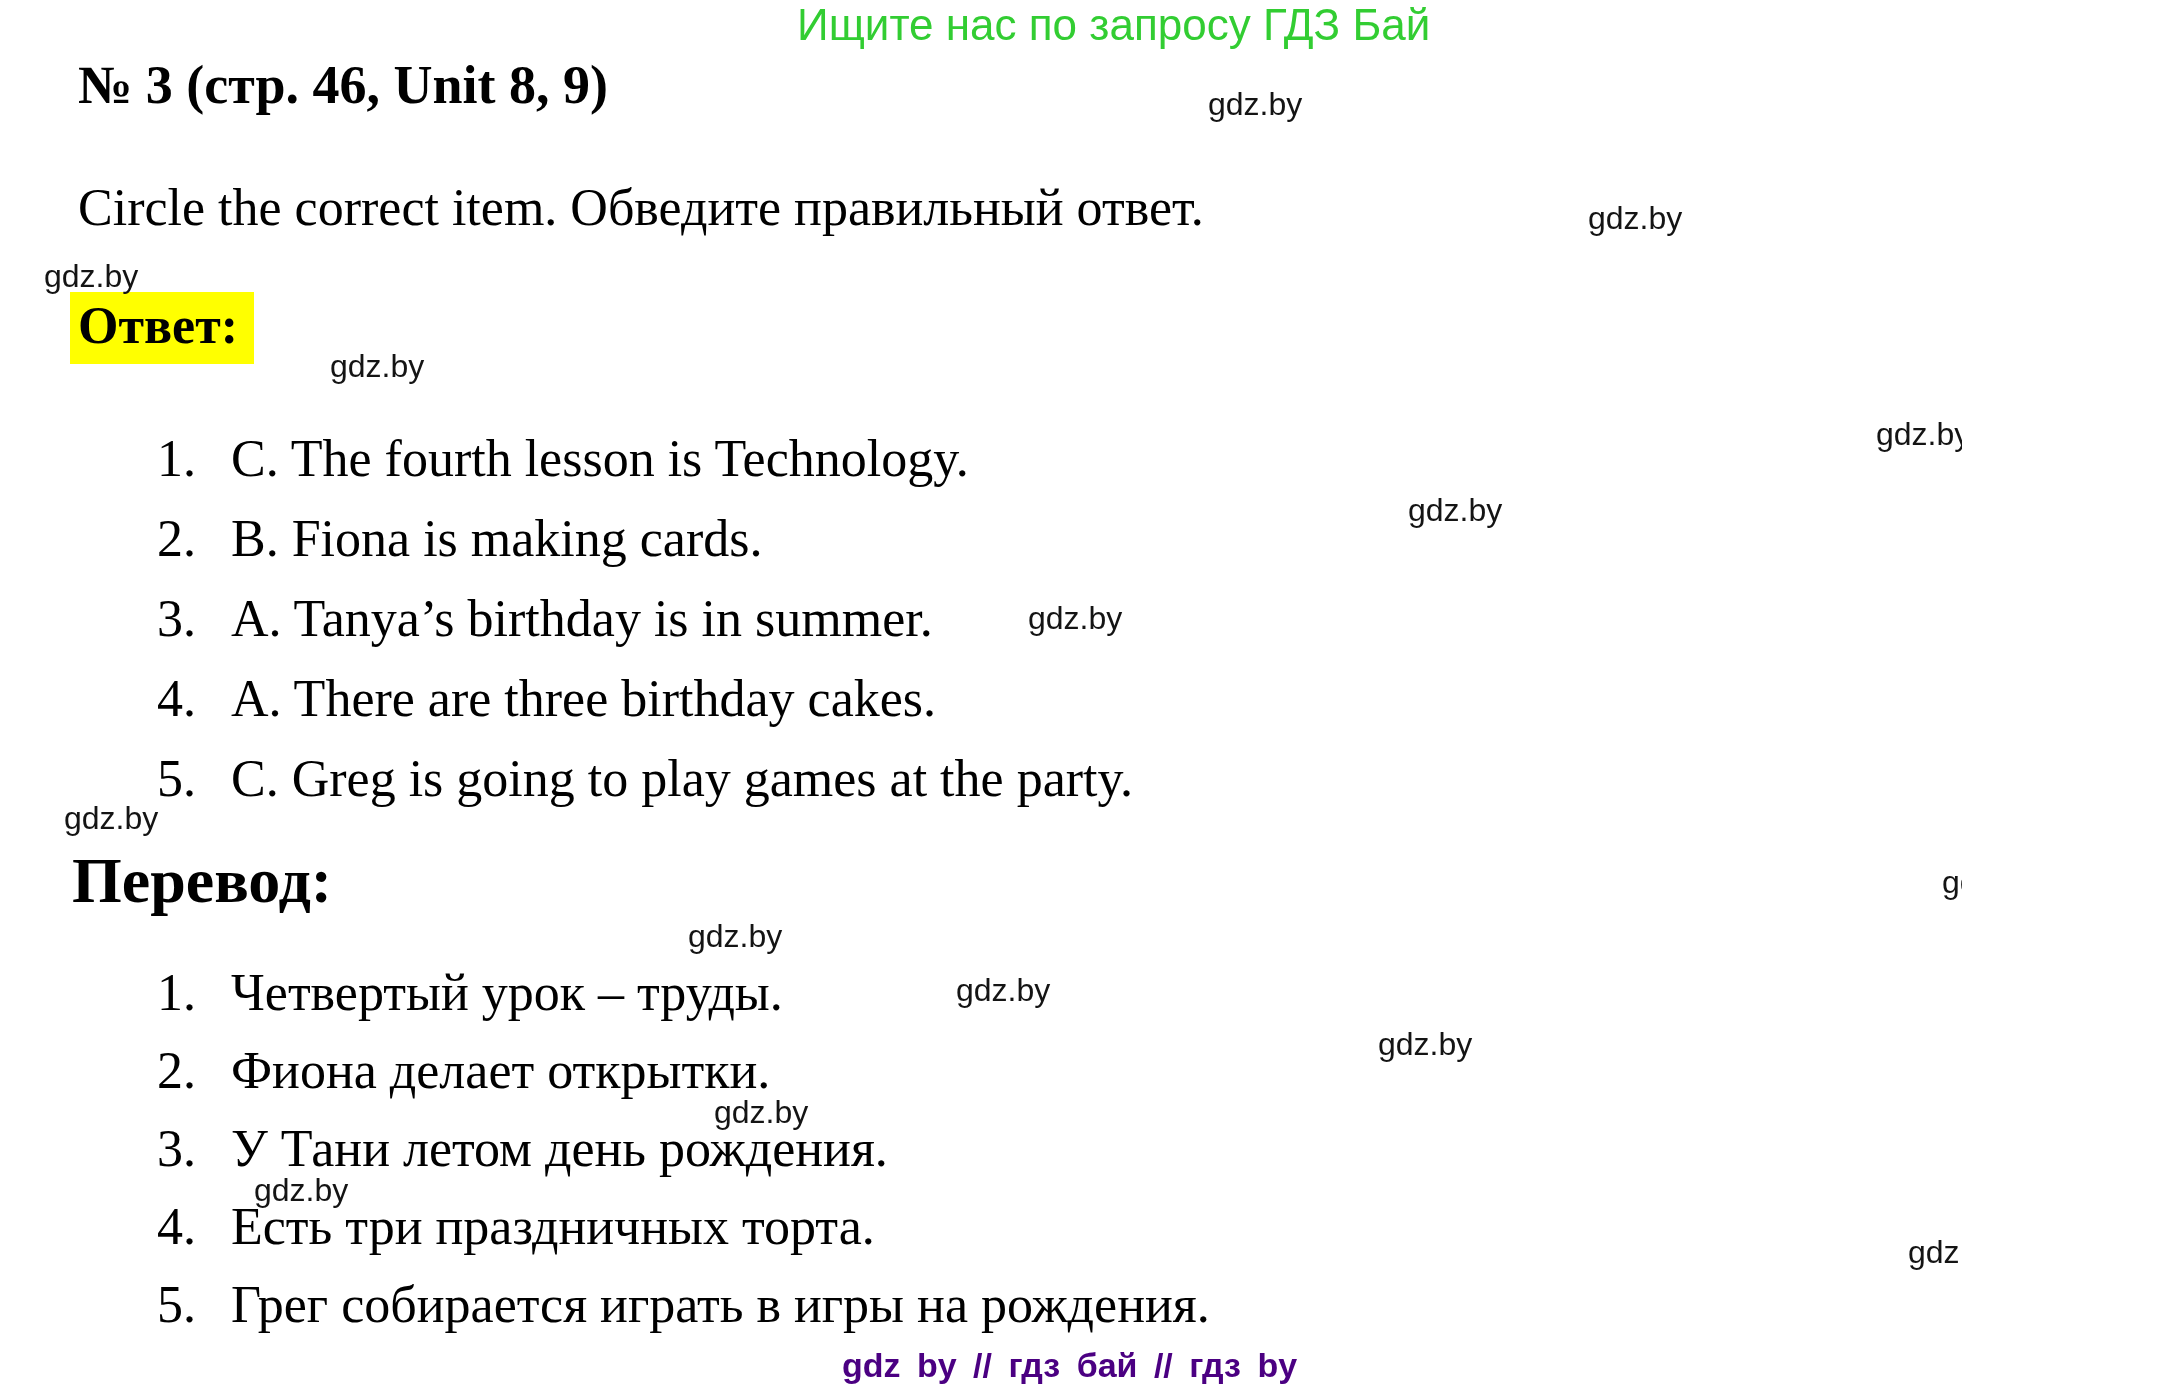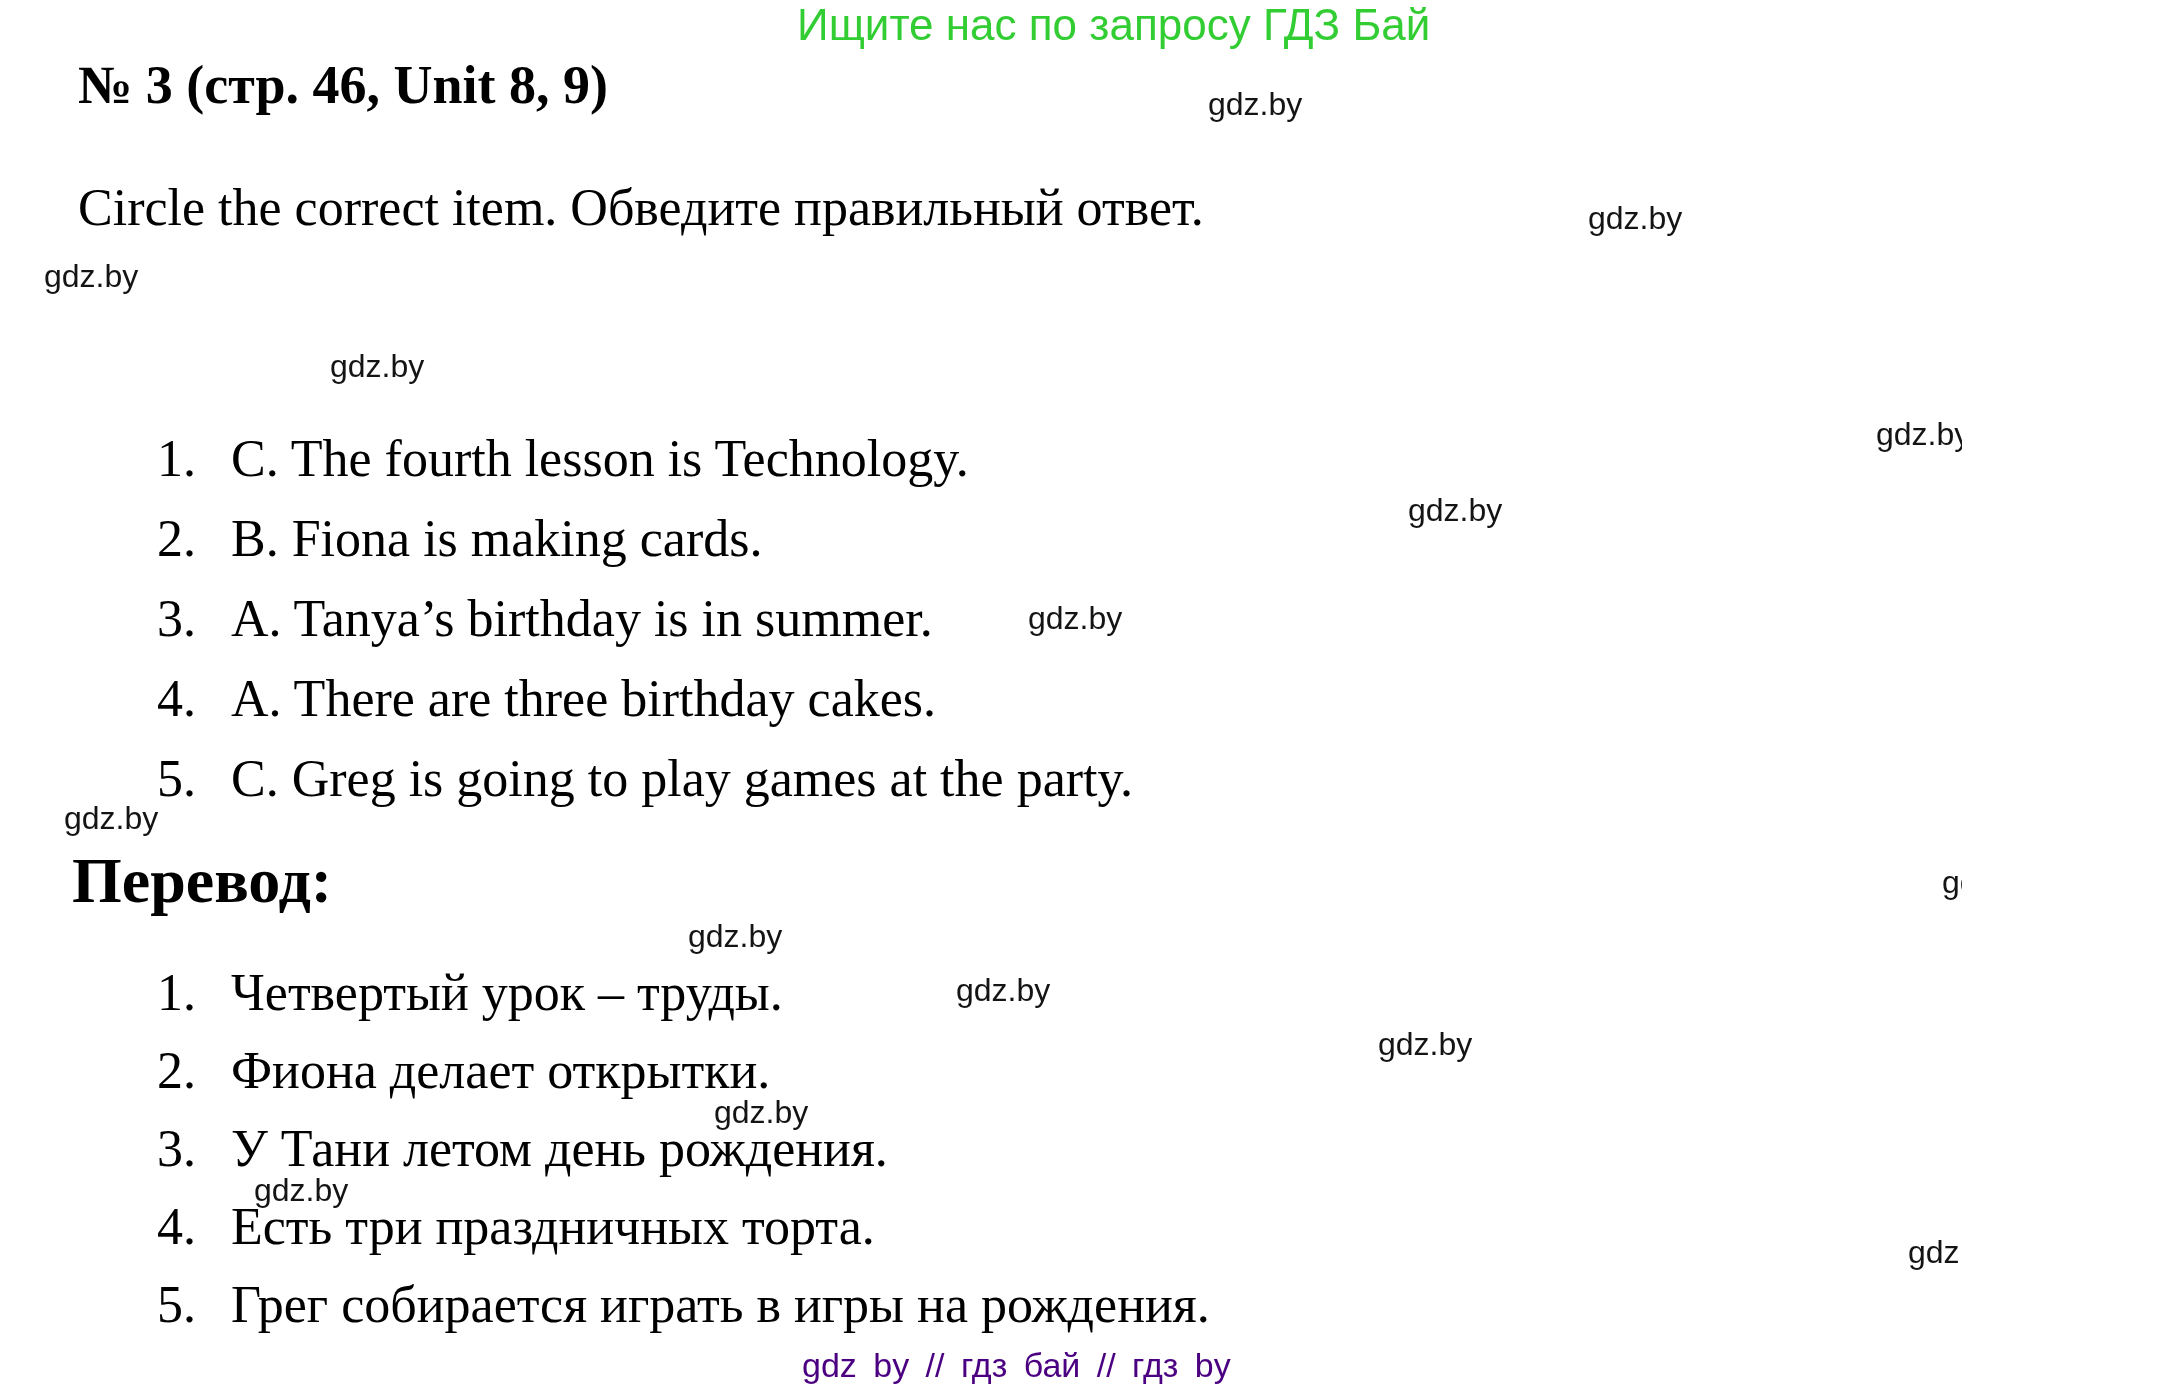--- a/index.html
+++ b/index.html
@@ -72,40 +72,41 @@
   }
   .wm {
     position: absolute;
     font-family: "Liberation Sans", sans-serif;
     font-size: 32px;
     color: var(--wm-color, #141414);
     white-space: nowrap;
   }
   .footer-line {
     position: absolute;
-    left: 802px; top: 1346px;
+    left: 842px; top: 1346px;
     font-family: "Liberation Sans", sans-serif;
     font-size: 34px;
-    font-weight: normal;
+    font-weight: bold;
     word-spacing: 7px;
     color: var(--footer-purple, #4b0082);
     white-space: nowrap;
   }
 </style>
 </head>
 <body>
 
 <div class="page">
 
   <div class="promo">Ищите нас по запросу ГДЗ Бай</div>
 
   <div class="doc-title">№ 3 (стр. 46, Unit 8, 9)</div>
 
   <div class="instruction">Circle the correct item. Обведите правильный ответ.</div>
 
+  <div class="answer-label">Ответ:</div>
 
   <ol class="plain answers-list">
     <li>
       <span class="num">1.</span>
       <span class="txt">C. The fourth lesson is Technology.</span>
     </li>
     <li>
       <span class="num">2.</span>
       <span class="txt">B. Fiona is making cards.</span>
     </li>

